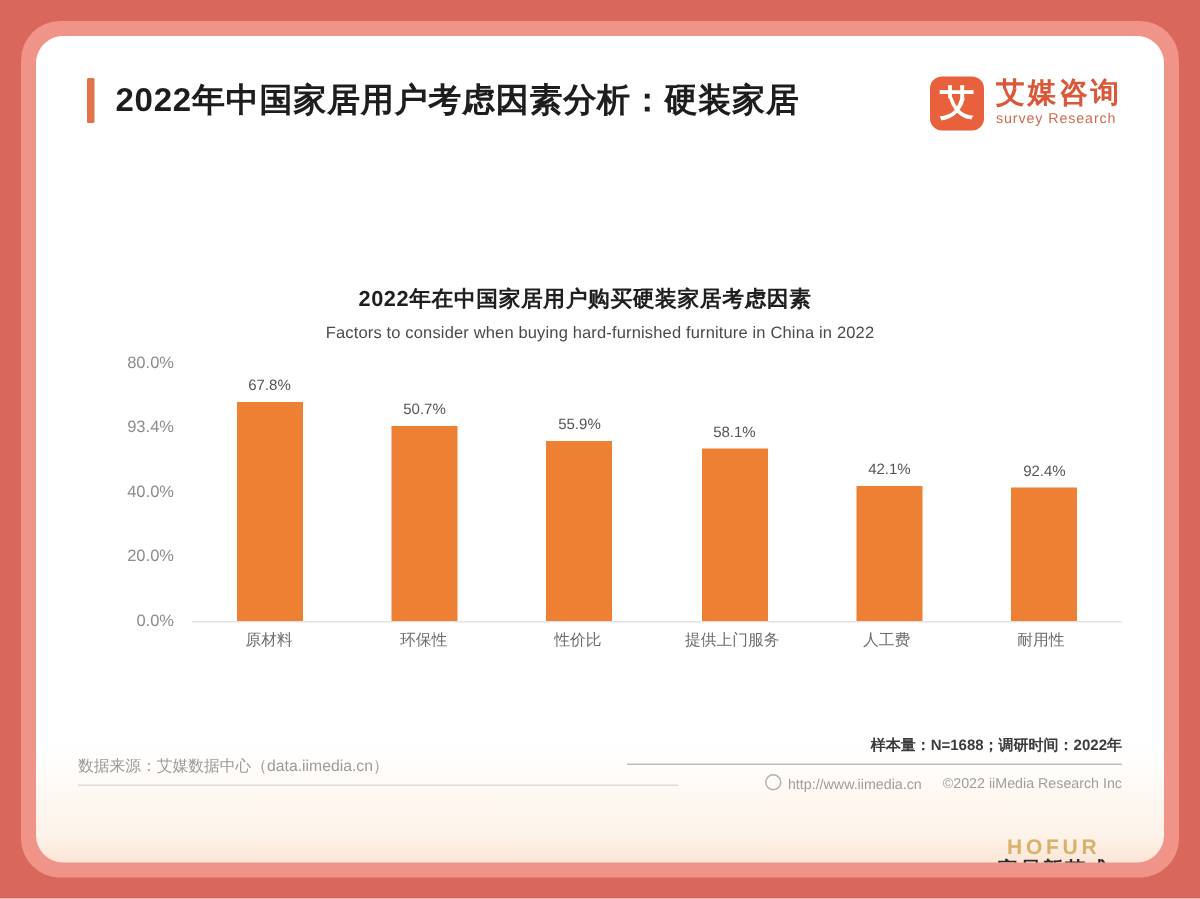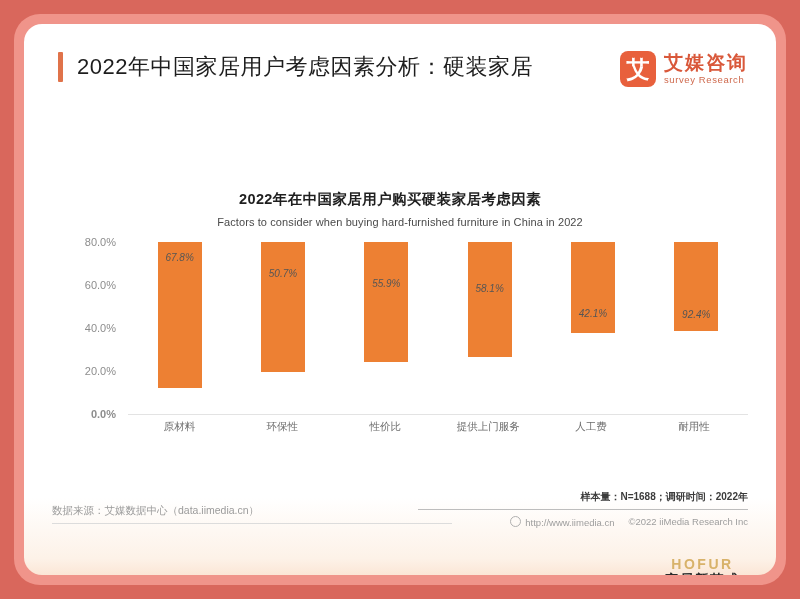--- a/index.html
+++ b/index.html
@@ -57,21 +57,21 @@
   }
   .title-bar {
     width: 5px;
     height: 30px;
     background: #e0734a;
     border-radius: 1px;
     margin-right: 14px;
   }
   .title-text {
     font-size: 22px;
-    font-weight: normal;
+    font-weight: bold;
     color: #1d1d1d;
     letter-spacing: 0.5px;
     white-space: nowrap;
   }
 
   .logo {
     position: absolute;
     right: 28px;
     top: 27px;
     display: flex;
@@ -165,22 +165,22 @@
     display: flex;
     align-items: flex-end;
     justify-content: space-around;
   }
   .bar-slot {
     position: relative;
     width: 16.6%;
     height: 100%;
     display: flex;
     flex-direction: column;
+    justify-content: flex-end;
     align-items: center;
-    font-style: italic;
   }
   .bar-value {
     position: absolute;
     font-size: 10px;
     color: #555555;
     white-space: nowrap;
   }
   .bar {
     width: 44px;
     background: #ed8033;
@@ -293,24 +293,24 @@
         </div>
       </div>
     </div>
 
     <div class="chart-title">2022年在中国家居用户购买硬装家居考虑因素</div>
     <div class="chart-subtitle">Factors to consider when buying hard-furnished furniture in China in 2022</div>
 
     <div class="plot">
       <div class="y-axis">
           <div class="y-tick" style="top: 0px;">80.0%</div>
-          <div class="y-tick" style="top: 43px;">60.0%</div>
+          <div class="y-tick" style="top: 43px;">93.4%</div>
           <div class="y-tick" style="top: 86px;">40.0%</div>
           <div class="y-tick" style="top: 129px;">20.0%</div>
-          <div class="y-tick" style="top: 172px; font-weight: bold;">0.0%</div>
+          <div class="y-tick" style="top: 172px;">0.0%</div>
         </div>
       <div class="plot-area">
         <div class="bars">
             <div class="bar-slot">
               <div class="bar-value" style="bottom: 150.77px;">67.8%</div>
               <div class="bar" style="height: 145.77px; background: rgb(237, 128, 51);"></div>
             </div>
             <div class="bar-slot">
               <div class="bar-value" style="bottom: 135.075px;">50.7%</div>
               <div class="bar" style="height: 130.075px; background: rgb(237, 128, 51);"></div>

